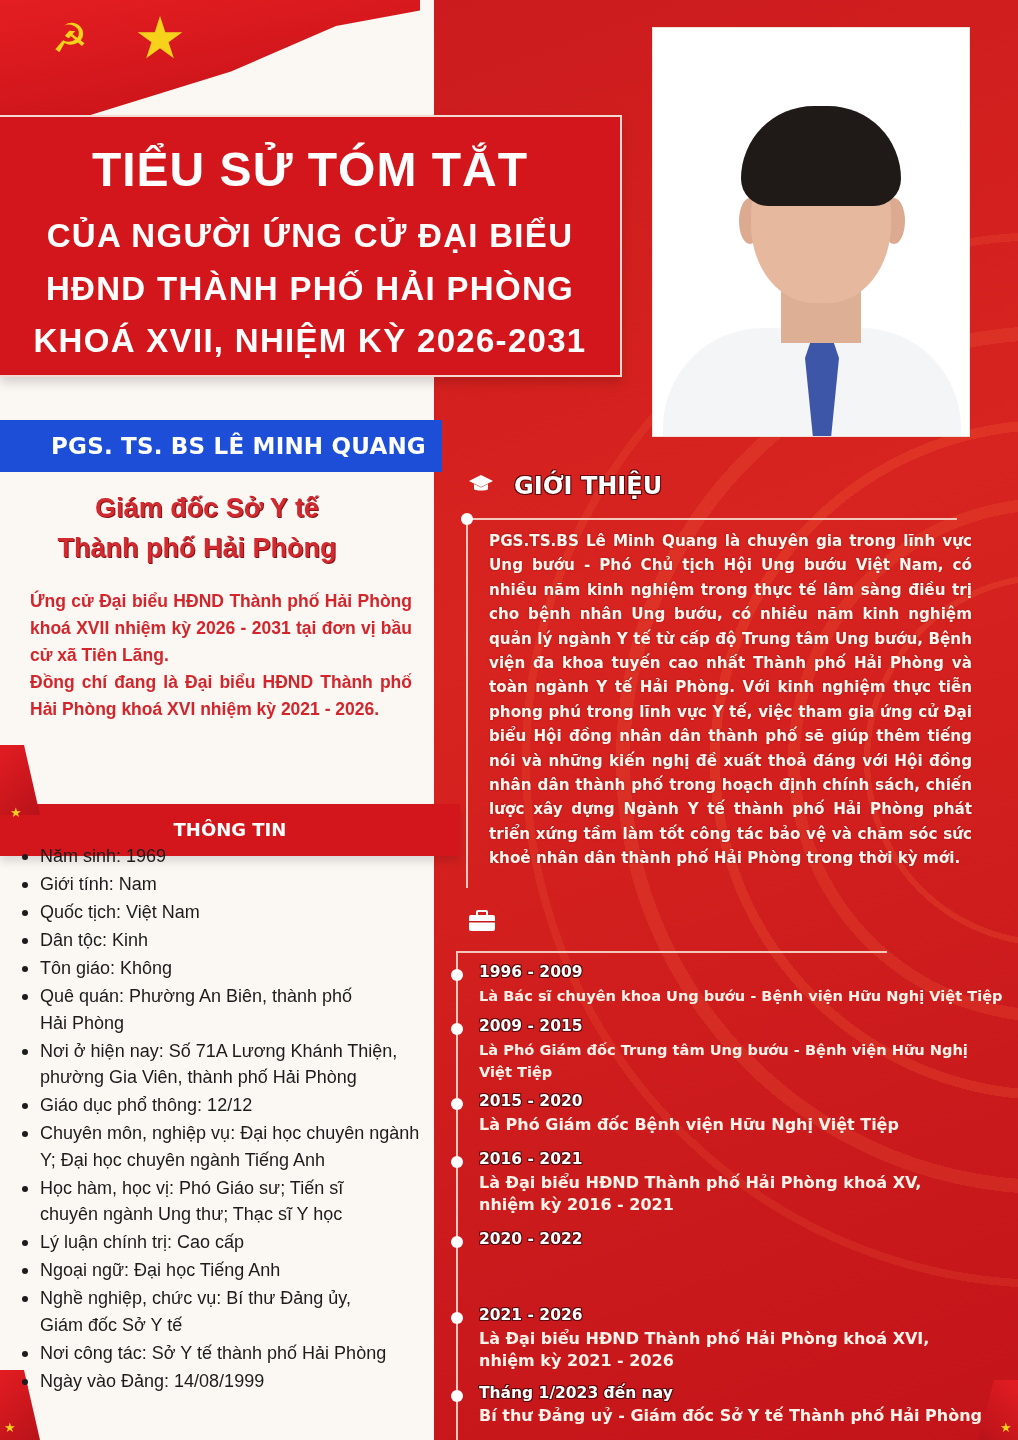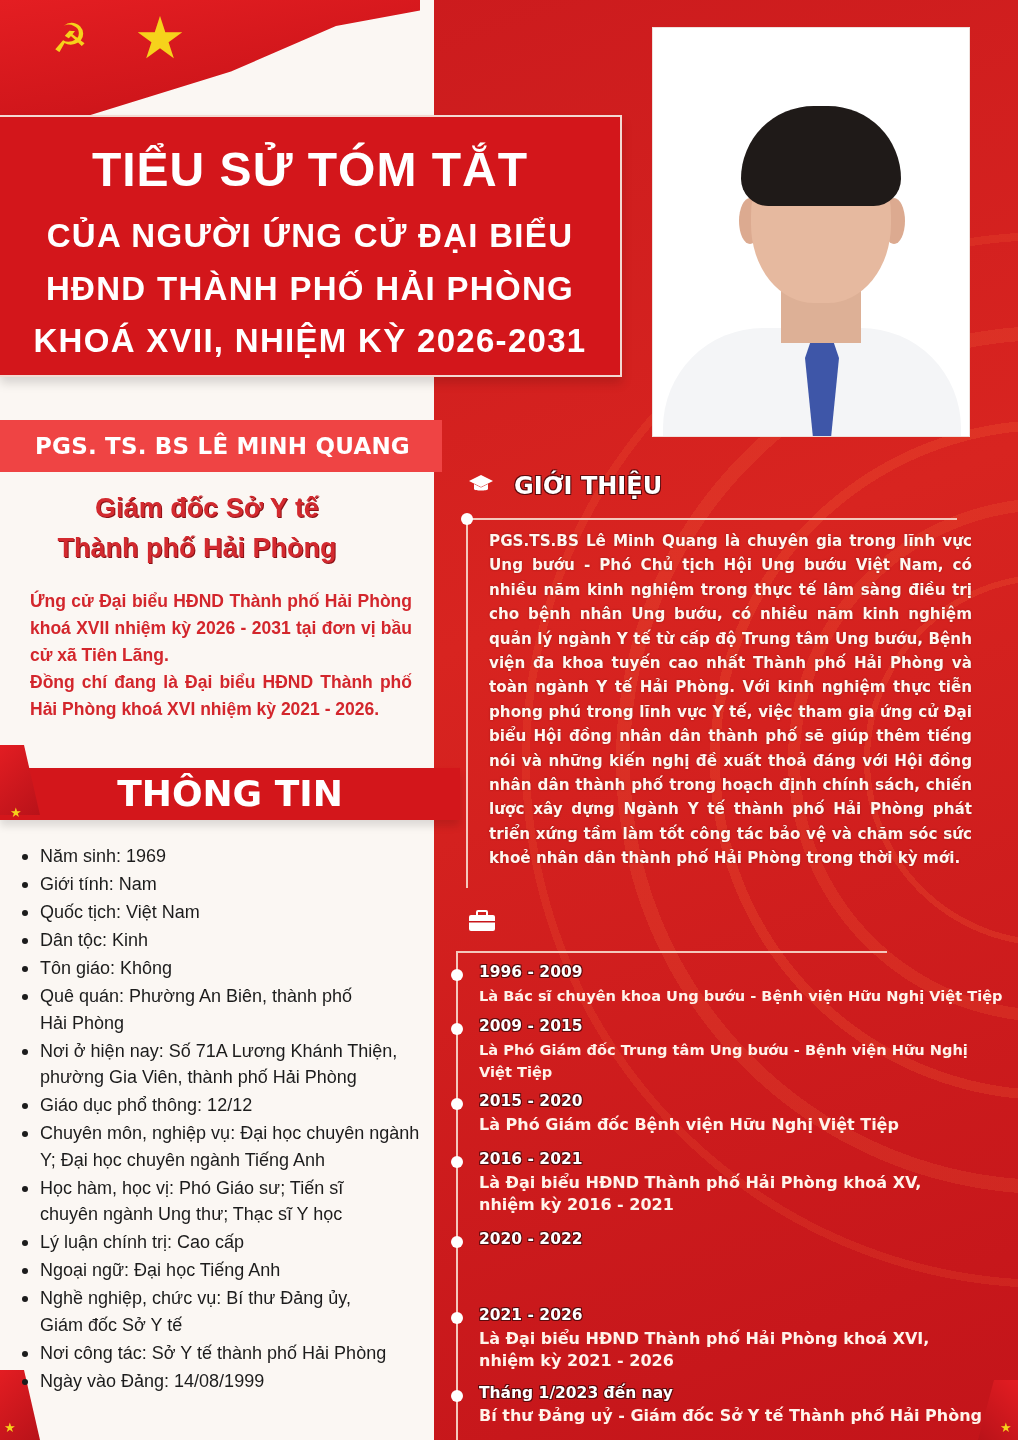--- a/index.html
+++ b/index.html
@@ -75,41 +75,41 @@
   .portrait .neck {
     position: absolute; left: 128px; top: 255px; width: 80px; height: 60px; background: #ddb096;
   }
   .portrait .tie {
     position: absolute; left: 152px; top: 315px; width: 34px; height: 100px;
     background: #3e56a8; clip-path: polygon(15% 0, 85% 0, 100% 15%, 75% 100%, 25% 100%, 0 15%);
   }
   
   .name-banner {
     position: absolute; left: 0; top: 420px; width: 442px; height: 52px;
-    background: #ef4444; color: #ffffff;
+    background: #1d4ed8; color: #ffffff;
     font-family: "DejaVu Sans", sans-serif; font-weight: bold;
-    font-size: 23px; line-height: 52px; padding-left: 35px; letter-spacing: 0.2px;
+    font-size: 23px; line-height: 52px; padding-left: 35px; letter-spacing: 0.2px; text-align: center;
   }
   .position-title {
     position: absolute; left: 0; width: 434px; text-align: center;
     color: #d32a2f; font-family: "Liberation Sans", sans-serif; font-weight: bold;
     font-size: 27px; text-shadow: 1px 1px 0 #8a1015;
   }
   .position-title.l1 { top: 493px; left: -10px; }
   .position-title.l2 { top: 533px; left: -20px; }
   .candidacy {
     position: absolute; left: 30px; top: 588px; width: 382px;
     color: #d3262c; font-family: "Liberation Sans", sans-serif; font-weight: bold;
     font-size: 17.5px; line-height: 27px; text-align: justify;
   }
   
   .info-banner {
-    position: absolute; left: 0; top: 768px; width: 460px; height: 52px;
+    position: absolute; left: 0; top: 804px; width: 460px; height: 52px;
     background: #d3161b; color: #fff; text-align: center;
-    font-family: "DejaVu Sans", sans-serif; font-weight: bold; font-size: 36px; line-height: 52px;
+    font-family: "DejaVu Sans", sans-serif; font-weight: bold; font-size: 18px; line-height: 52px;
     box-shadow: 0 6px 8px rgba(0,0,0,0.12);
   }
   .corner-flag {
     position: absolute; left: 0; width: 40px; height: 60px;
     background: linear-gradient(135deg, #e31d22, #b81219);
     clip-path: polygon(0 0, 60% 0, 100% 100%, 0 100%);
   }
   .corner-star { position: absolute; color: #f6d21b; font-size: 13px; }
   .info-list {
     position: absolute; left: 18px; top: 843px; width: 420px;

